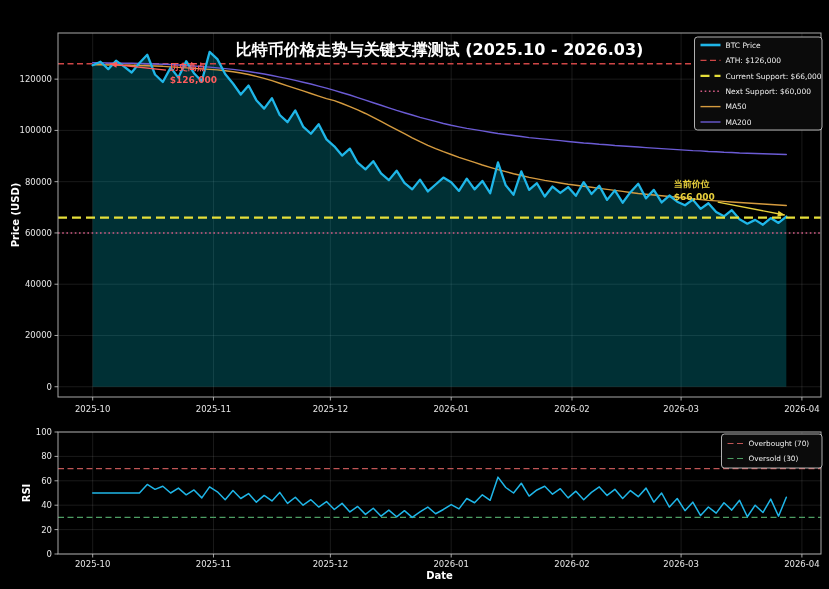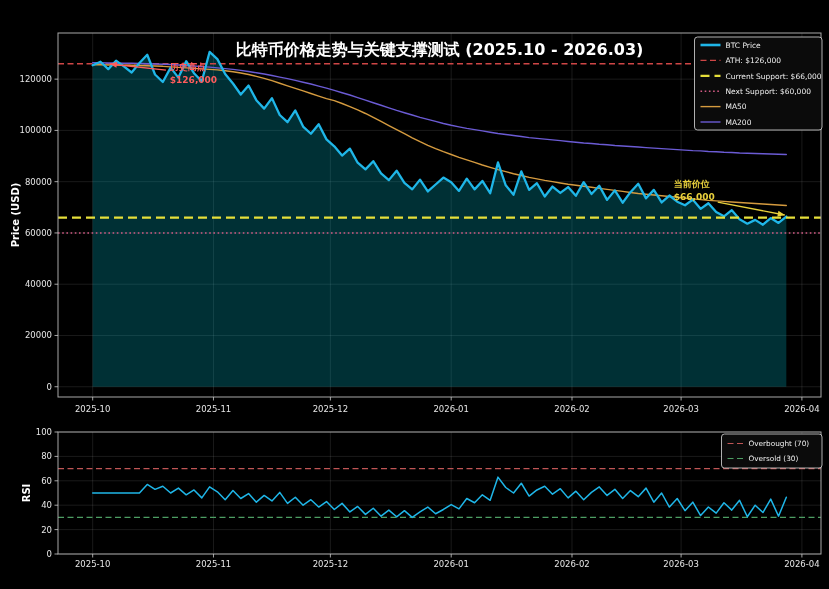--- a/index.html
+++ b/index.html
@@ -24,20 +24,21 @@
   svg{position:absolute;left:0;top:0;}
   text{font-family:"DejaVu Sans","Liberation Sans",sans-serif;}
 </style>
 </head>
 <body>
 
 <div class="figure">
   <div class="fig-title">比特币价格走势与关键支撑测试 (2025.10 - 2026.03)</div>
   <div class="ylab price">Price (USD)</div>
   <div class="ylab rsi">RSI</div>
+  <div class="xlab">Date</div>
   <svg id="chart-svg" width="829" height="589">
       <g>
         <g stroke="rgba(255,255,255,0.13)" stroke-width="0.8">
           <line x1="92.68181818181819" x2="92.68181818181819" y1="33" y2="397"></line>
           <line x1="213.48365679264555" x2="213.48365679264555" y1="33" y2="397"></line>
           <line x1="330.3886618998979" x2="330.3886618998979" y1="33" y2="397"></line>
           <line x1="451.19050051072526" x2="451.19050051072526" y1="33" y2="397"></line>
           <line x1="571.9923391215526" x2="571.9923391215526" y1="33" y2="397"></line>
           <line x1="681.1036772216547" x2="681.1036772216547" y1="33" y2="397"></line>
           <line x1="801.905515832482" x2="801.905515832482" y1="33" y2="397"></line>

